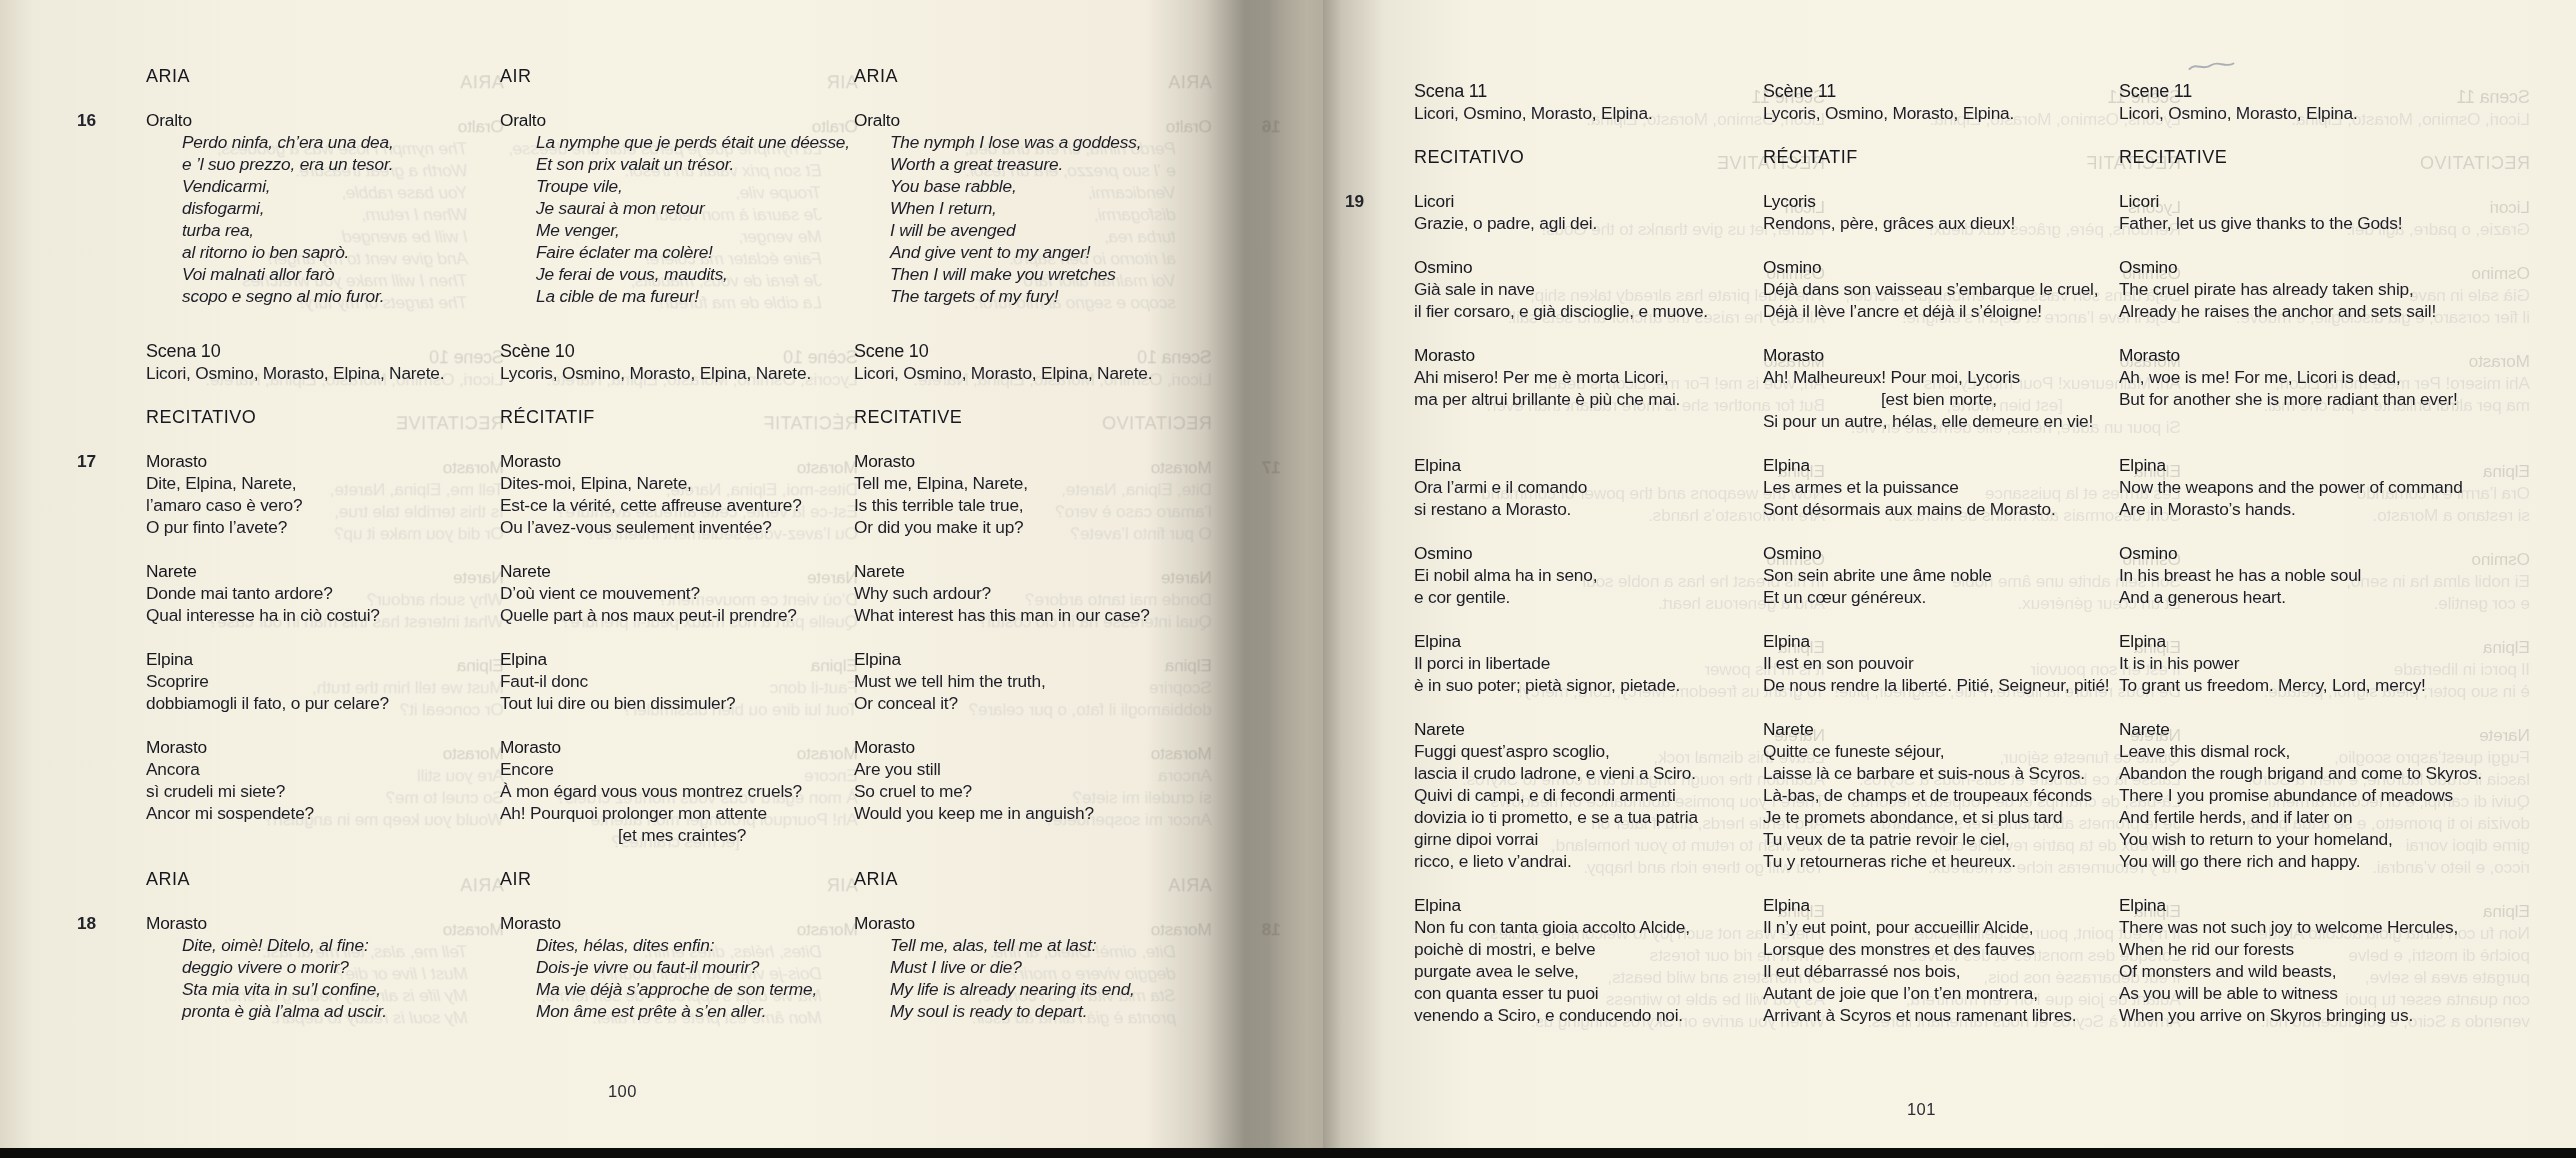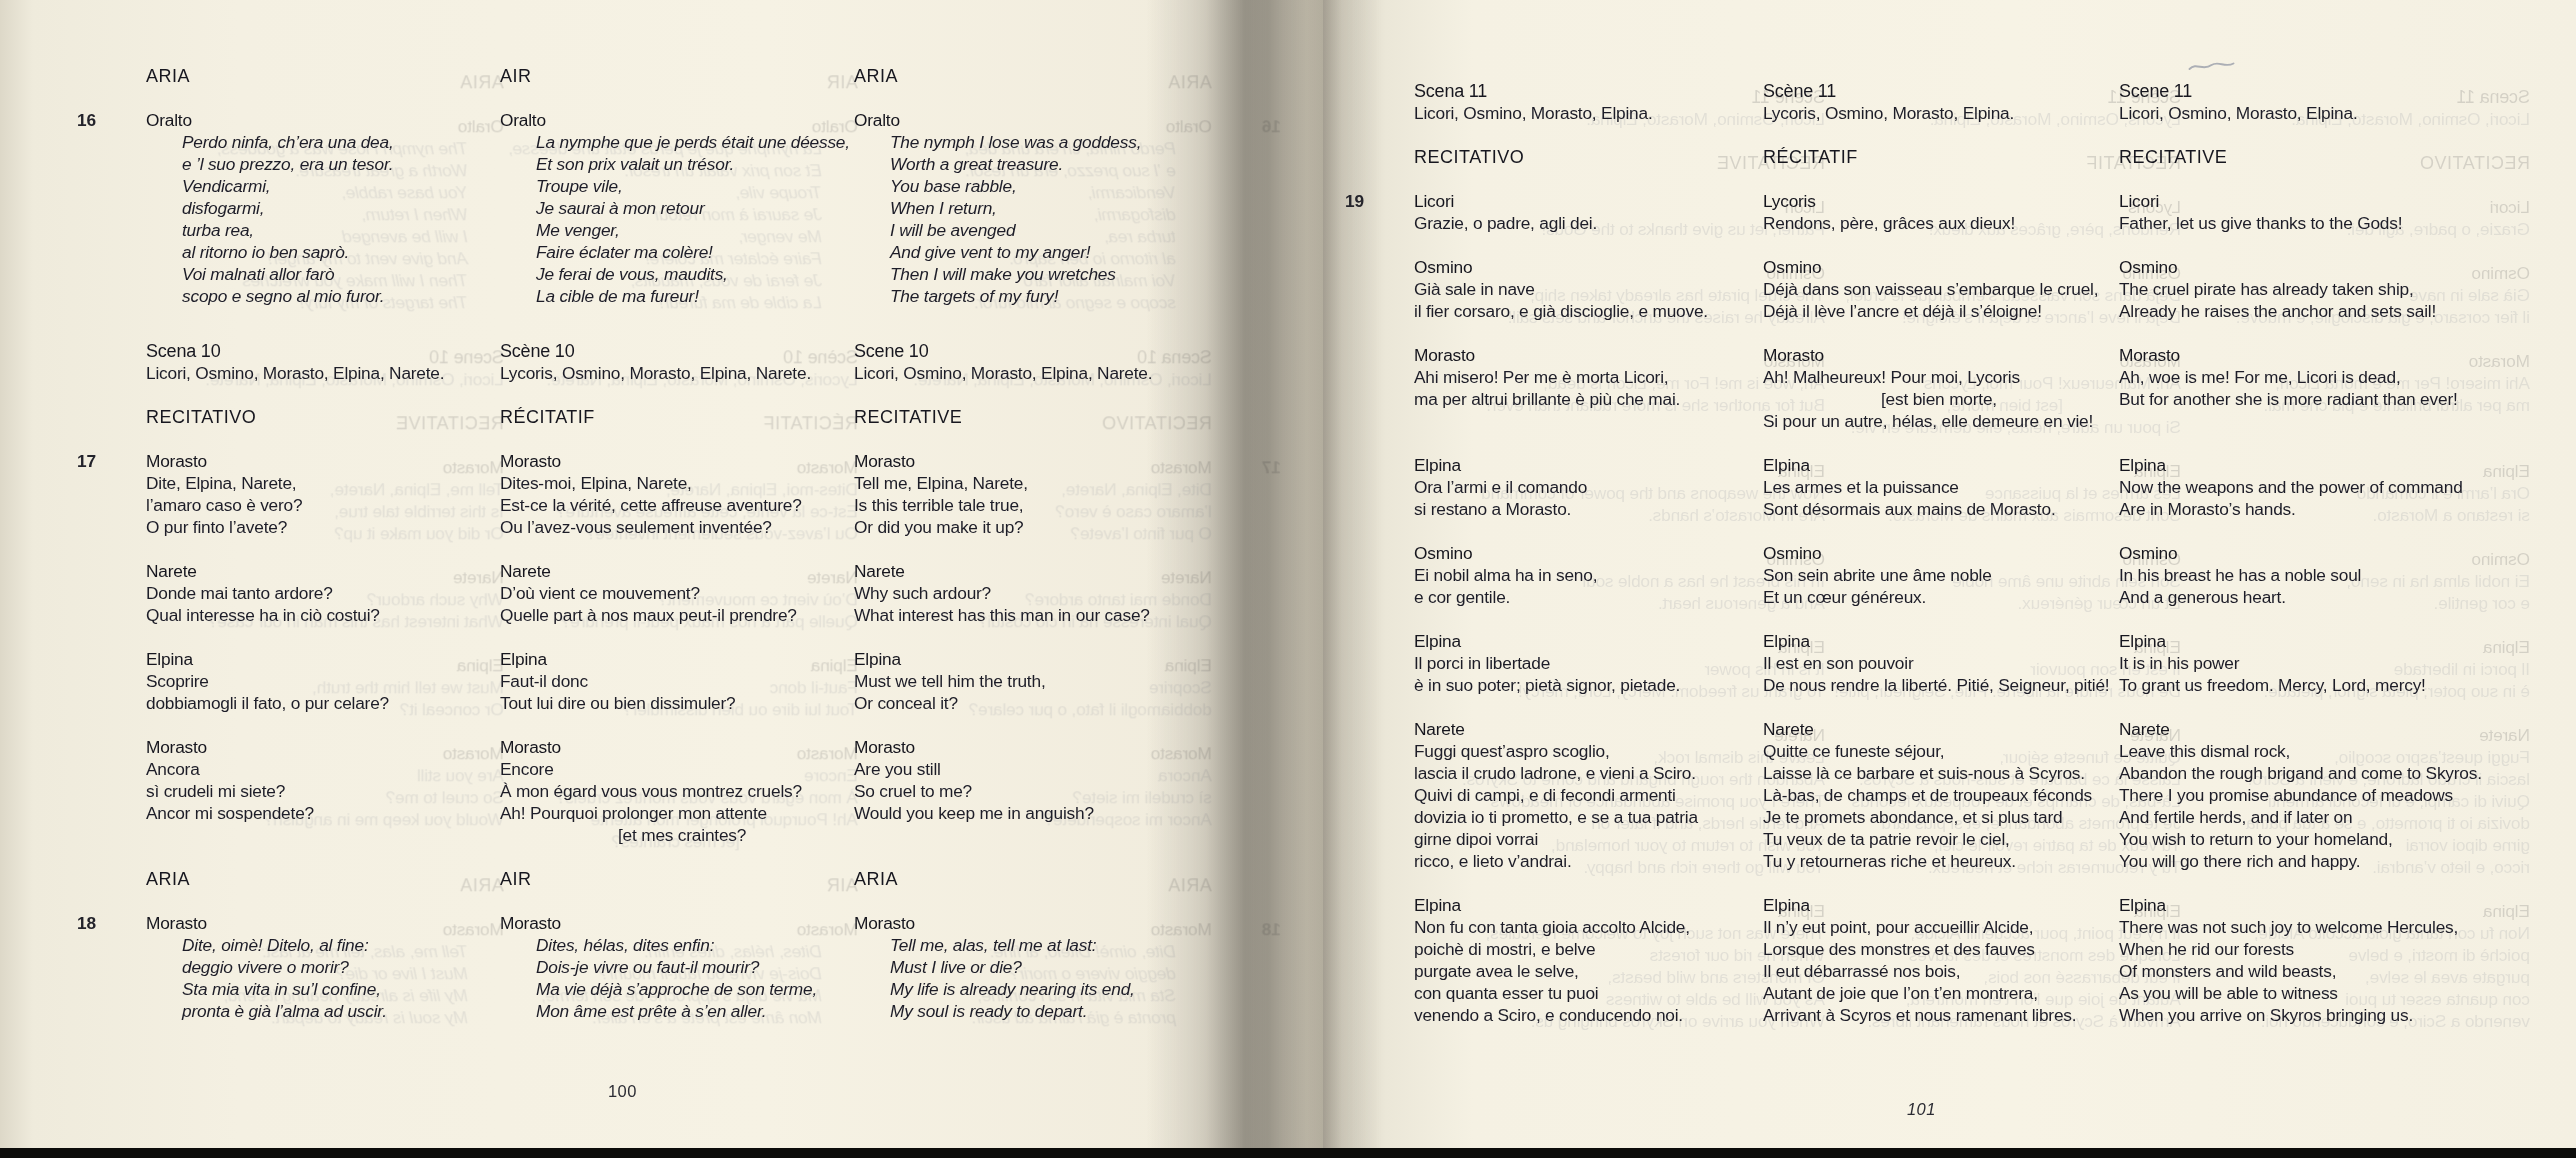--- a/index.html
+++ b/index.html
@@ -39,21 +39,21 @@
   .scene-title{font-size:18px;color:#17171f;}
   .cast-line{white-space:nowrap;}
   .speaker{color:#16161e;}
   .line{white-space:nowrap;}
   .line.it{font-style:italic;padding-left:36px;}
   .line.bracket{padding-left:118px;}
   .margin-num{position:absolute;left:-69px;top:0;font-weight:700;font-size:17.3px;color:#23232b;letter-spacing:0;}
 
   .page-number{position:absolute;font-size:16.5px;color:#2c2c34;z-index:2;letter-spacing:0.4px;}
   .page-left  .page-number{left:608px;top:1080px;}
-  .page-right .page-number{left:584px;top:1098px;font-style:italic;}
+  .page-right .page-number{left:584px;top:1098px;}
 
   .pen-mark{position:absolute;left:864px;top:58px;z-index:3;opacity:.7;}
 </style>
 </head>
 <body>
 
 <div class="spread">
 
   <div class="page page-left">
     <div class="textgrid ghost">

